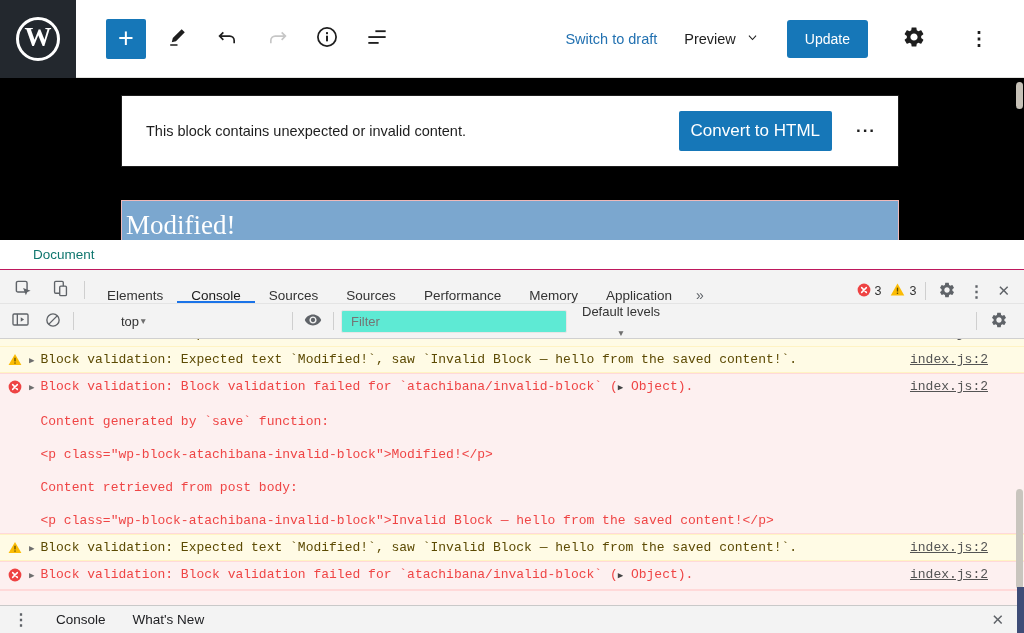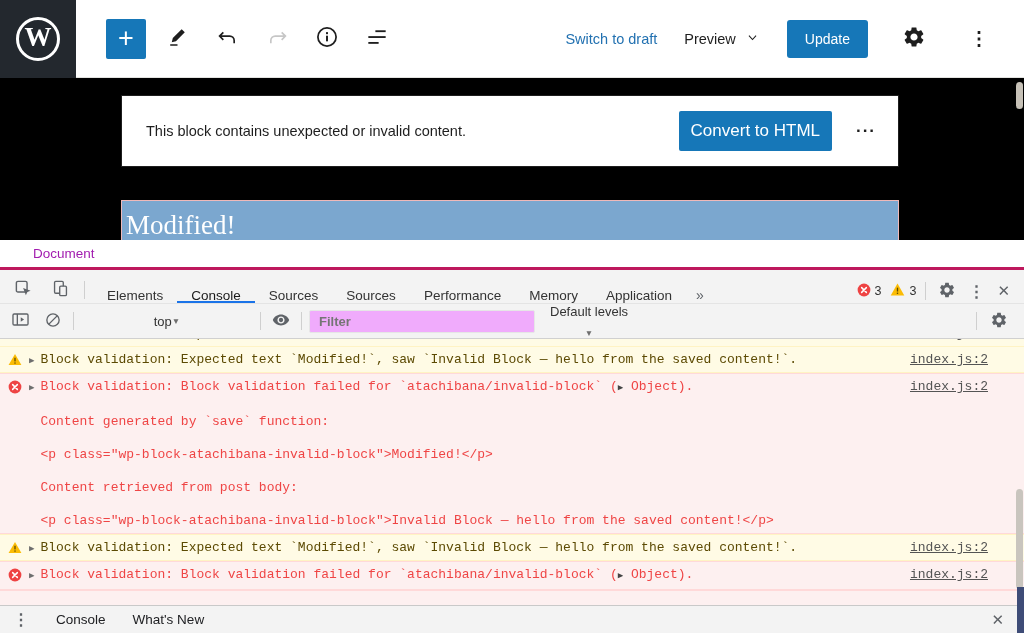--- a/index.html
+++ b/index.html
@@ -37,41 +37,41 @@
   .card-more { background:none; border:none; font-size:17px; font-weight:bold; letter-spacing:1px;
     color:#1e1e1e; padding:0 10px; cursor:pointer; }
   .invalid-block { position:absolute; left:121px; top:122px; width:778px; height:60px;
     background:#7ba7cf; border:1px solid #efb9b9; color:#fff;
     font-family:"Liberation Serif", serif; font-size:27px; padding:9px 0 0 4px; }
   .editor-scrollbar { position:absolute; right:1px; top:4px; width:7px; height:27px;
     background:#c6c1b7; border-radius:4px; }
 
   
   .devtools { position:absolute; top:240px; left:0; right:0; bottom:0; background:#fff; }
-  .doc-bar { height:30px; background:#fff; border-bottom:3px solid #be185d; display:flex;
-    align-items:center; padding-left:33px; font-size:13.5px; color:#a21caf; }
+  .doc-bar { height:30px; background:#fff; border-bottom:1px solid #be185d; display:flex;
+    align-items:center; padding-left:33px; font-size:13.5px; color:#0f766e; }
 
   .tabbar { height:34px; background:#f3f3f3; border-bottom:1px solid #e4e4e4; display:flex; align-items:flex-end; }
   .tab-icons-left { display:flex; align-items:center; gap:11px; padding:0 8px 0 10px; }
   .tb-divider { width:1px; height:18px; background:#cfcfcf; align-self:center; }
   .tab { display:flex; align-items:center; padding:0 14px; font-size:13.5px; color:#333; cursor:pointer; }
   .tab.active { box-shadow:inset 0 -2px 0 0 #1a73e8; color:#1a1a1a; }
   .tab-more { display:flex; align-items:center; padding:0 10px; font-size:14px; color:#5f6368; cursor:pointer; }
   .tab-right { margin-left:auto; display:flex; align-items:center; gap:9px; padding-right:10px; }
   .badge { display:flex; align-items:center; gap:4px; font-size:12.5px; color:#333; cursor:pointer; }
   .x-btn { background:none; border:none; color:#5f6368; font-size:15px; cursor:pointer; padding:2px 4px; }
   .dots-gray { color:#5f6368; font-size:16px; font-weight:bold; background:none; border:none; cursor:pointer; }
 
   .console-toolbar { height:35px; background:#f3f3f3; border-bottom:1px solid #d0d0d0;
     display:flex; align-items:center; padding:0 7px; gap:7px; }
-  .context-select { width:172px; display:flex; align-items:center; justify-content:center;
-    font-size:13px; color:#333; padding:3px 8px; cursor:pointer; }
+  .context-select { width:172px; display:flex; align-items:center; justify-content:flex-start;
+    font-size:13px; color:#333; padding:3px 8px; cursor:pointer;margin-left:32px; }
   .dd-arrow { font-size:8.5px; color:#6e6e6e; }
-  .filter-input { width:226px; height:23px; background:#f0abfc; border:1px solid #e6e6e6; border-radius:2px;
-    font-size:13px; padding:0 9px; color:#333; font-family:"Liberation Sans", sans-serif;font-weight:bold; }
+  .filter-input { width:226px; height:23px; background:#5eead4; border:1px solid #e6e6e6; border-radius:2px;
+    font-size:13px; padding:0 9px; color:#333; font-family:"Liberation Sans", sans-serif; }
   .levels-select { display:flex; align-items:center; gap:9px; font-size:13px; color:#333;
     margin-left:8px; cursor:pointer;flex-direction:column; }
   .toolbar-right { margin-left:auto; display:flex; align-items:center; padding-right:6px; }
   .toolbar-right .tb-divider { margin-right:10px; }
 
   
   .console-log { position:relative; height:266px; overflow:hidden; background:#fff;
     font-family:"Liberation Mono","DejaVu Sans Mono",monospace; font-size:13px; }
   .crow { display:flex; align-items:flex-start; padding:4px 36px 4px 8px;
     border-top:1px solid transparent; border-bottom:1px solid transparent; }

